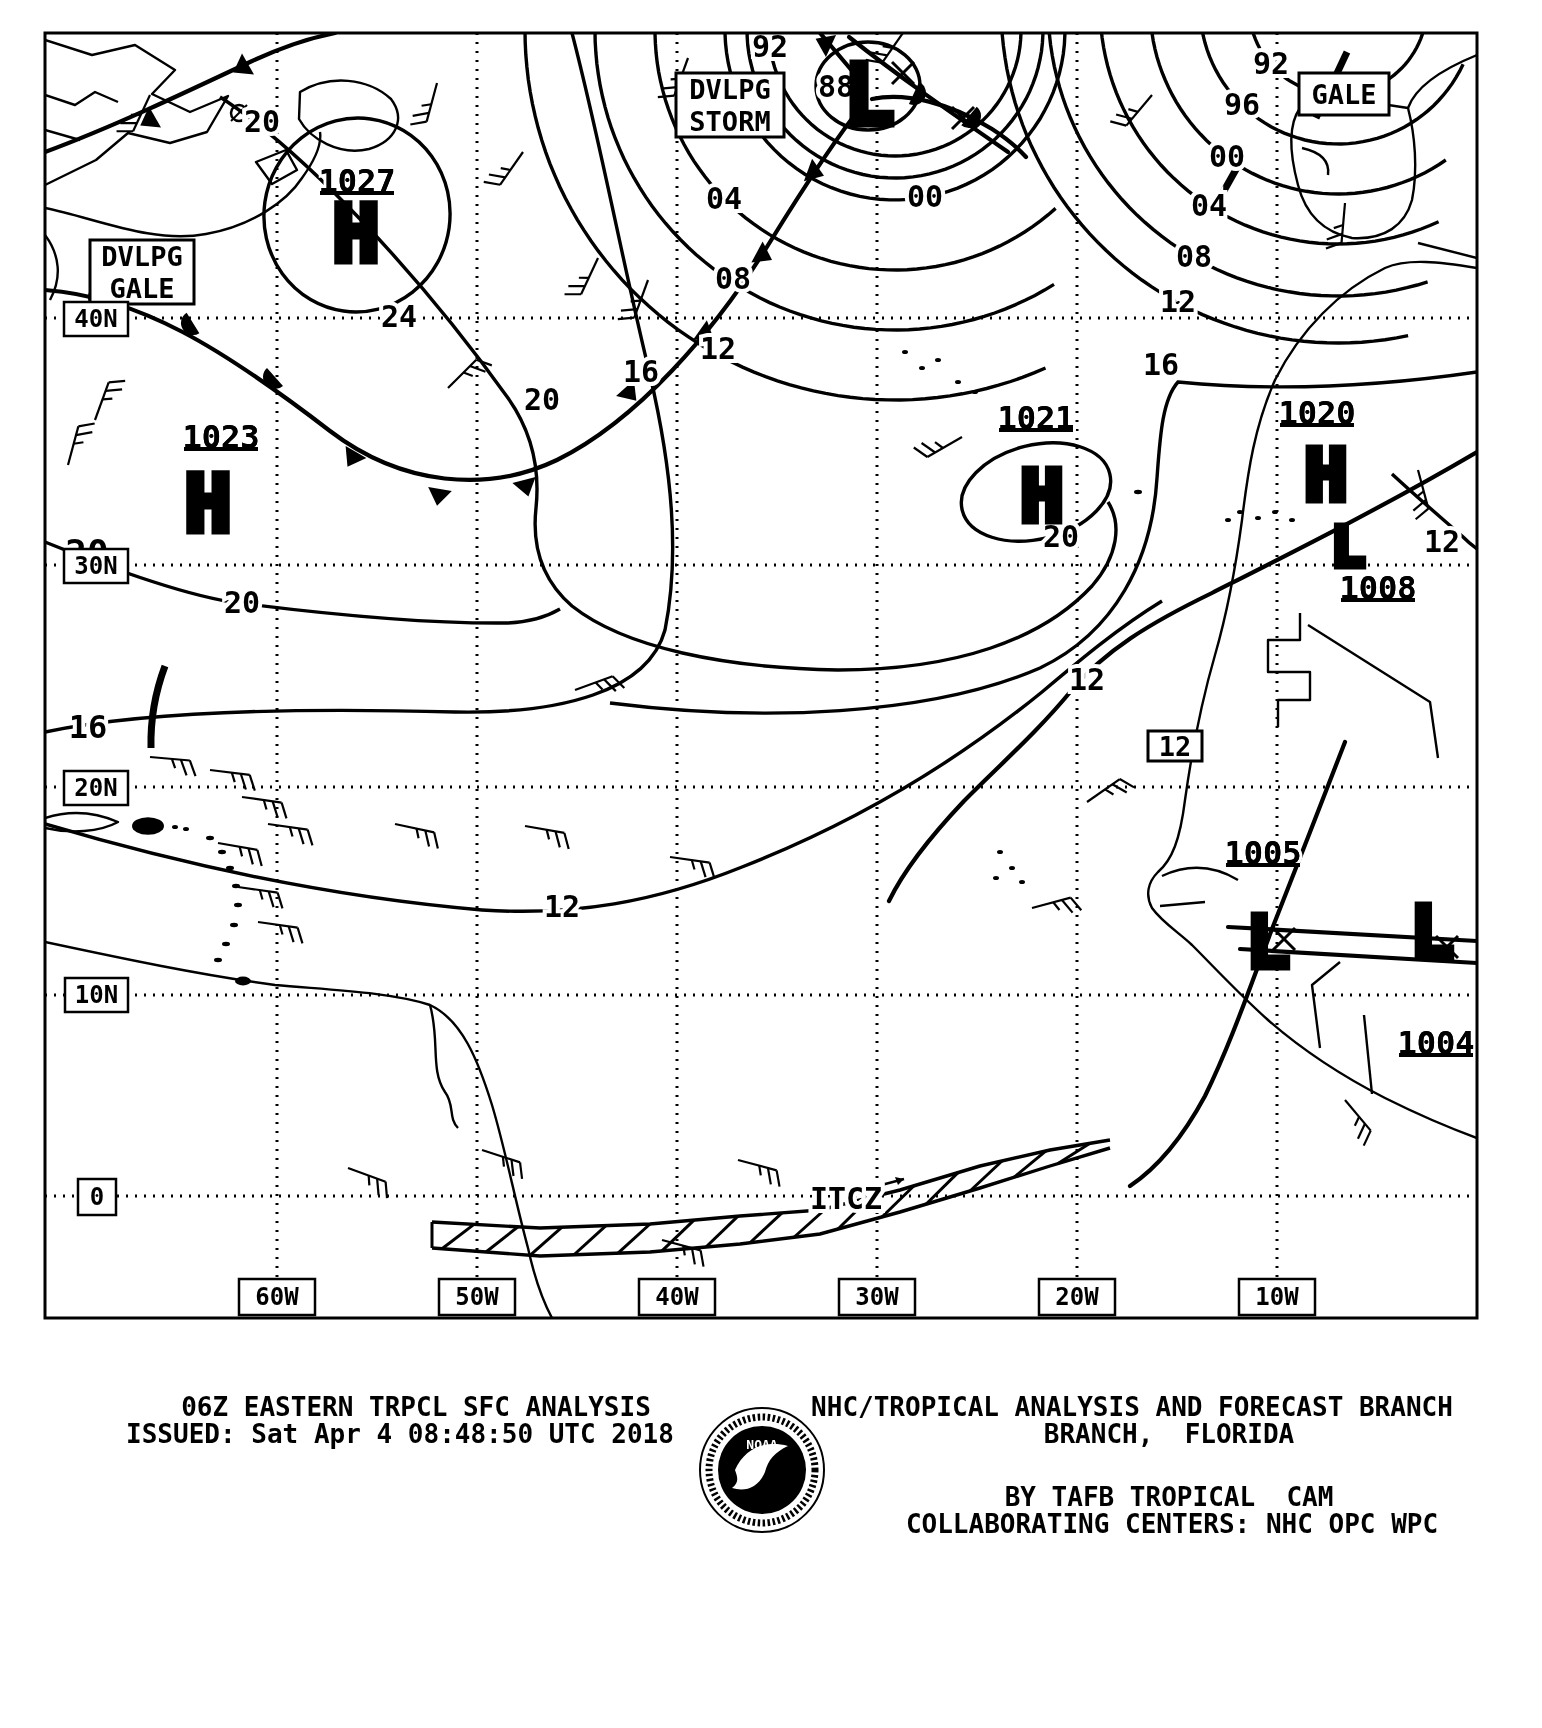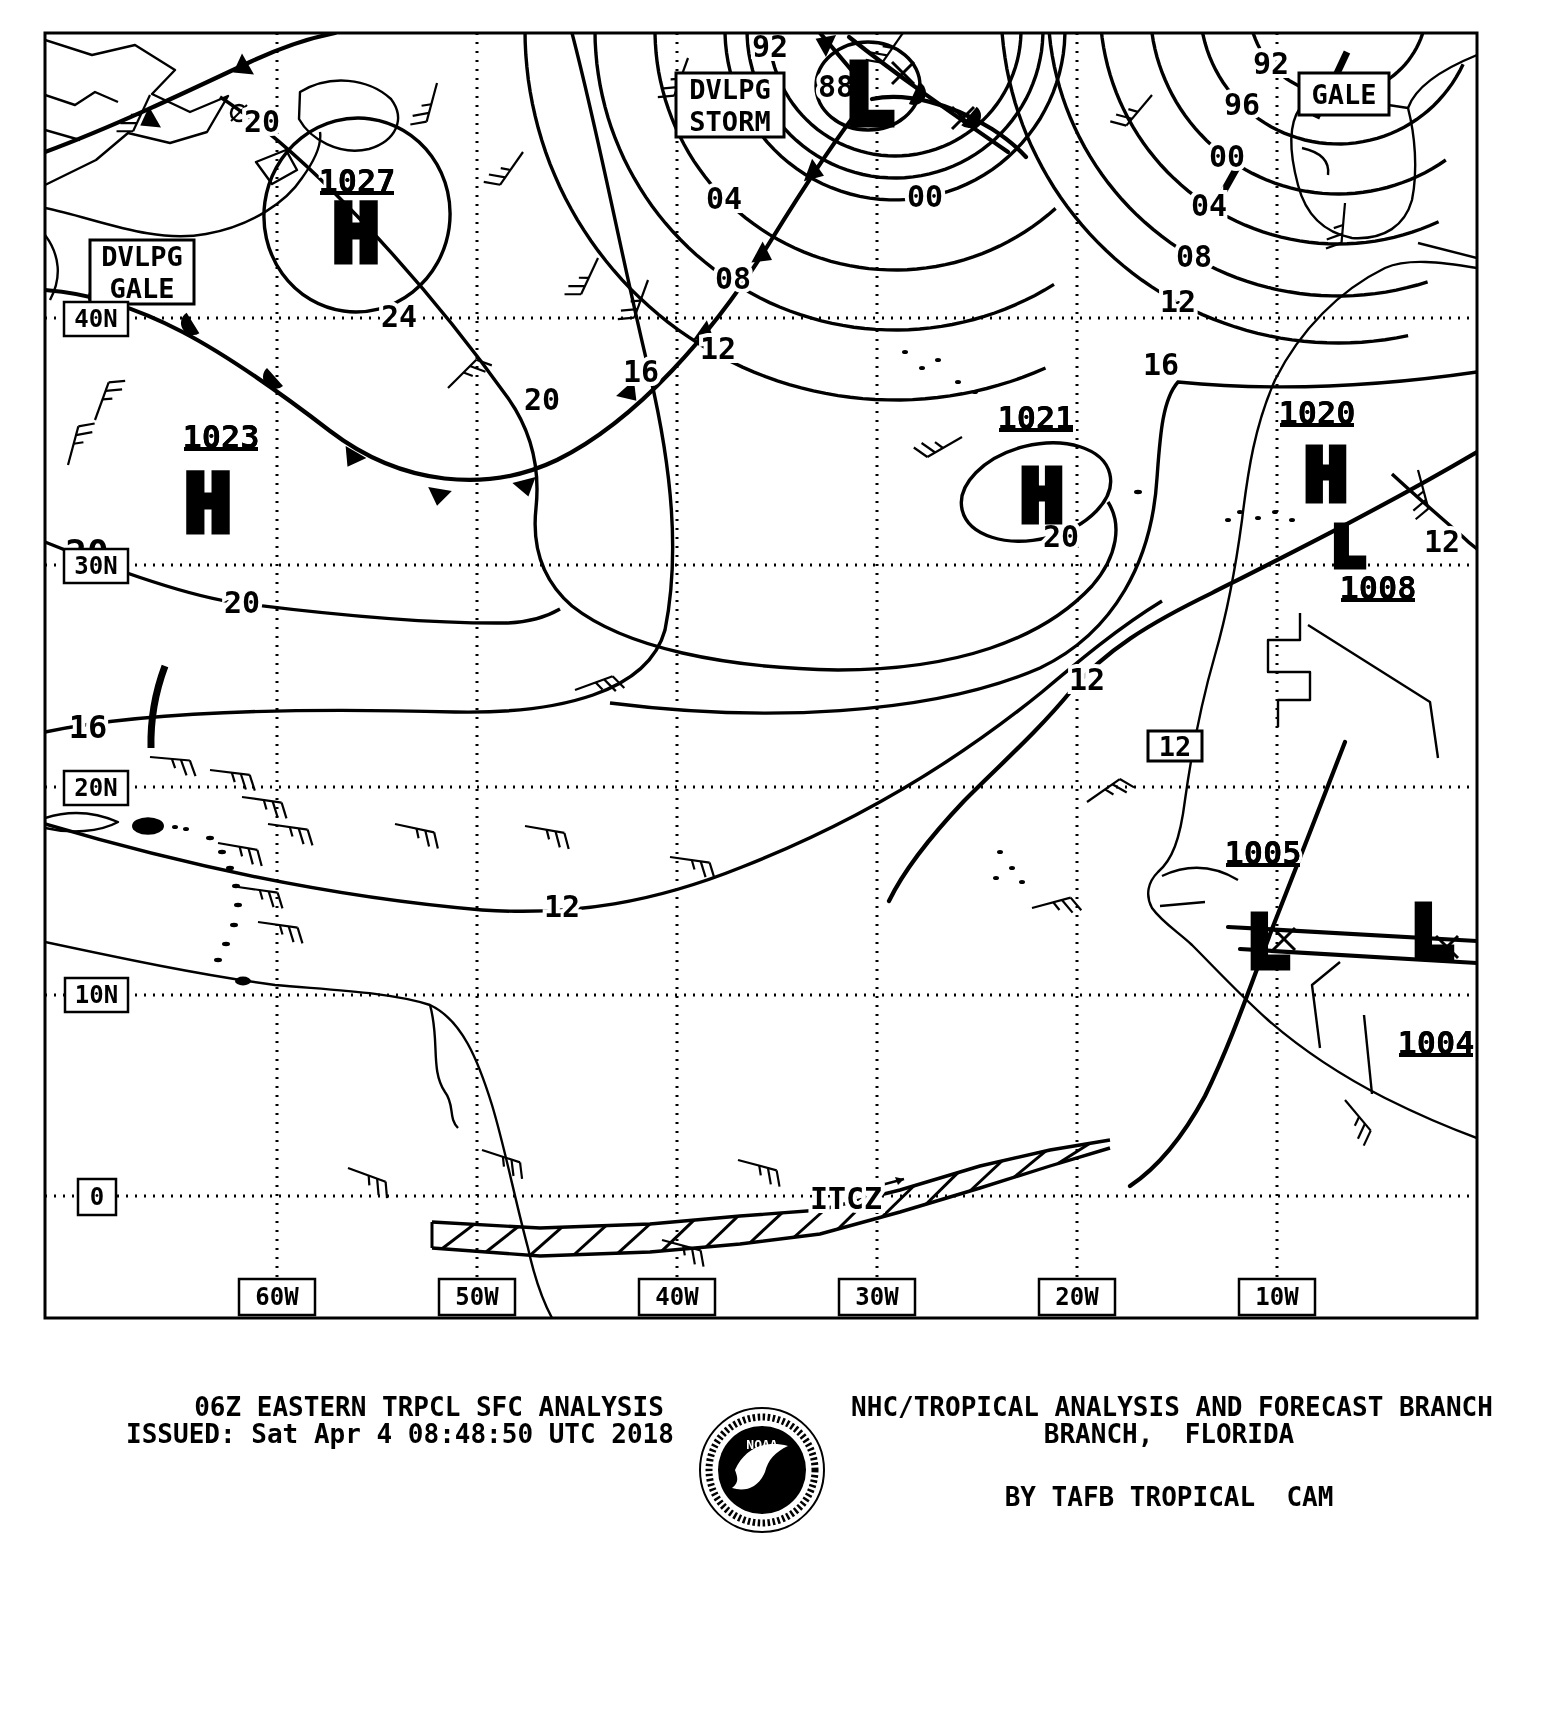--- a/index.html
+++ b/index.html
@@ -545,18 +545,19 @@
       <rect x="45" y="33" width="1432" height="1285" fill="none" stroke="#000000" stroke-width="3"></rect>
       <g>
         <circle cx="762" cy="1470" r="62" fill="#fff" stroke="#000000" stroke-width="2"></circle>
         <circle cx="762" cy="1470" r="53" fill="none" stroke="#000000" stroke-width="7" stroke-dasharray="2.5 2.5"></circle>
         <circle cx="762" cy="1470" r="44" fill="#000000"></circle>
         <path d="M735,1470 C745,1448 765,1440 788,1446 C775,1452 768,1460 765,1472 C758,1488 745,1492 732,1488 C740,1482 737,1476 735,1470 Z" fill="#fff"></path>
         <text x="762" y="1444" font-size="13" text-anchor="middle" font-family="&quot;DejaVu Sans Mono&quot;, monospace" font-weight="bold" fill="#fff" dominant-baseline="central">NOAA</text>
       </g>
     </svg>
 
-  <div class="txtline" style="left:429px;top:1392px">06Z EASTERN TRPCL SFC ANALYSIS</div>
+  <div class="txtline" style="left:416px;top:1392px">06Z EASTERN TRPCL SFC ANALYSIS</div>
   <div class="txtline" style="left:400px;top:1419px">ISSUED: Sat Apr 4 08:48:50 UTC 2018</div>
-  <div class="txtline" style="left:1172px;top:1392px">NHC/TROPICAL ANALYSIS AND FORECAST BRANCH</div>
+  <div class="txtline" style="left:1132px;top:1392px">NHC/TROPICAL ANALYSIS AND FORECAST BRANCH</div>
   <div class="txtline" style="left:1169px;top:1419px">BRANCH,  FLORIDA</div>
   <div class="txtline" style="left:1169px;top:1482px">BY TAFB TROPICAL  CAM</div>
+  <div class="txtline" style="left:1172px;top:1509px">COLLABORATING CENTERS: NHC OPC WPC</div>
 </div>
 
 </body></html>

